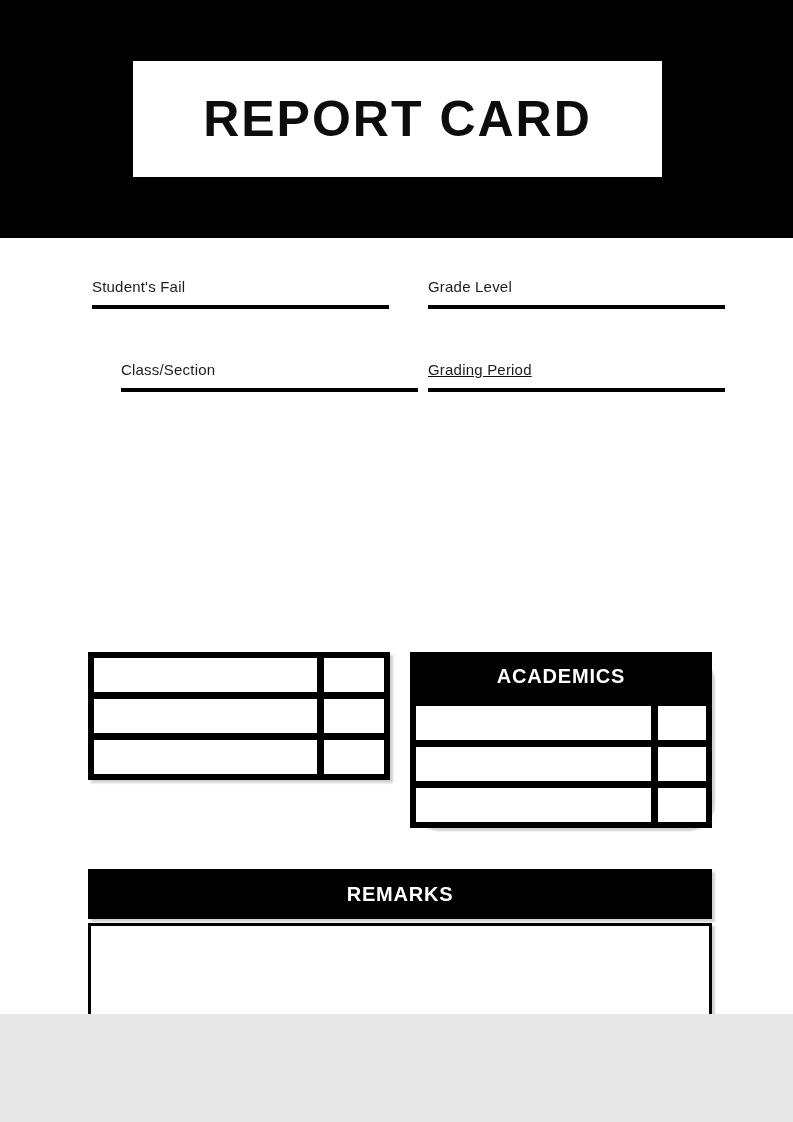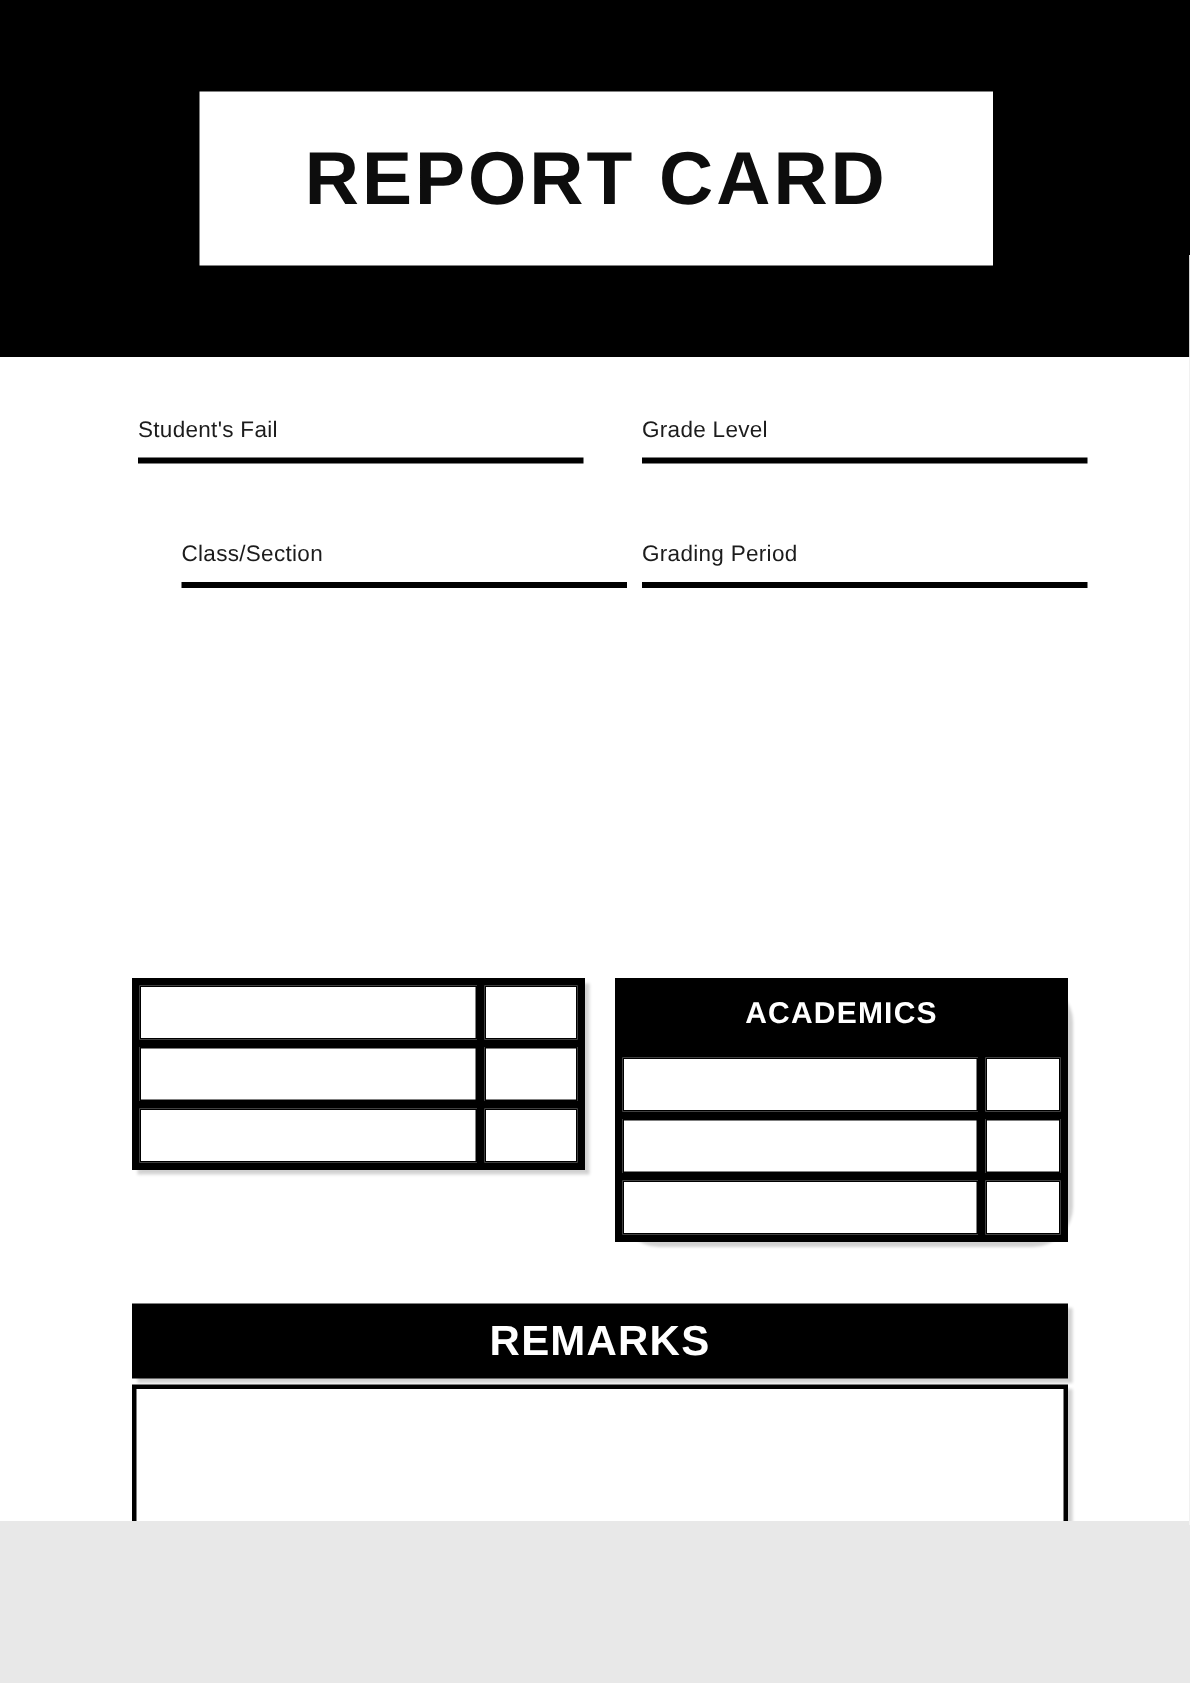--- a/index.html
+++ b/index.html
@@ -32,21 +32,21 @@
     color:#0d0d0d; white-space:nowrap;
   }
 
   
   .field { position:absolute; width:297px; }
   .field .label { font-size:15px; color:#1c1c1c; letter-spacing:0.2px; }
   .field .line  { margin-top:10px; height:4px; background:#000; cursor:text; }
   .f1 { left:92px;  top:278px; }
   .f2 { left:428px; top:278px; }
   .f3 { left:92px;  top:361px;margin-left:29px; }
-  .f4 { left:428px; top:361px; }
+  .f4 { left:428px; top:361px;text-decoration:underline; }
 
   
   .tbl-header {
     background:#000; color:#fff;
     display:flex; align-items:center; justify-content:center;
     font-weight:700; letter-spacing:0.8px;
   }
   .shadowed { box-shadow:3px 3px 2px rgba(0,0,0,0.18); }
 
   
@@ -72,21 +72,21 @@
   .mini-body {
     background:#000; padding:5px;
     display:grid; gap:5px;
   }
   .mini-subject  .mini-body { grid-template-columns:1fr 62px; }
   .mini-academics .mini-body { grid-template-columns:1fr 50px; }
   .mini-cell { background:#fff; border:1px solid #000; height:36px; cursor:text; }
 
   
   .remarks { position:absolute; left:88px; top:869px; width:624px; }
-  .remarks .tbl-header { height:50px; font-size:28px; }
+  .remarks .tbl-header { height:50px; font-size:20px; }
   .r-box {
     margin-top:4px;
     height:134px;
     background:#fff;
     border:3px solid #000;
     cursor:text;
   }
 </style>
 </head>
 <body>

